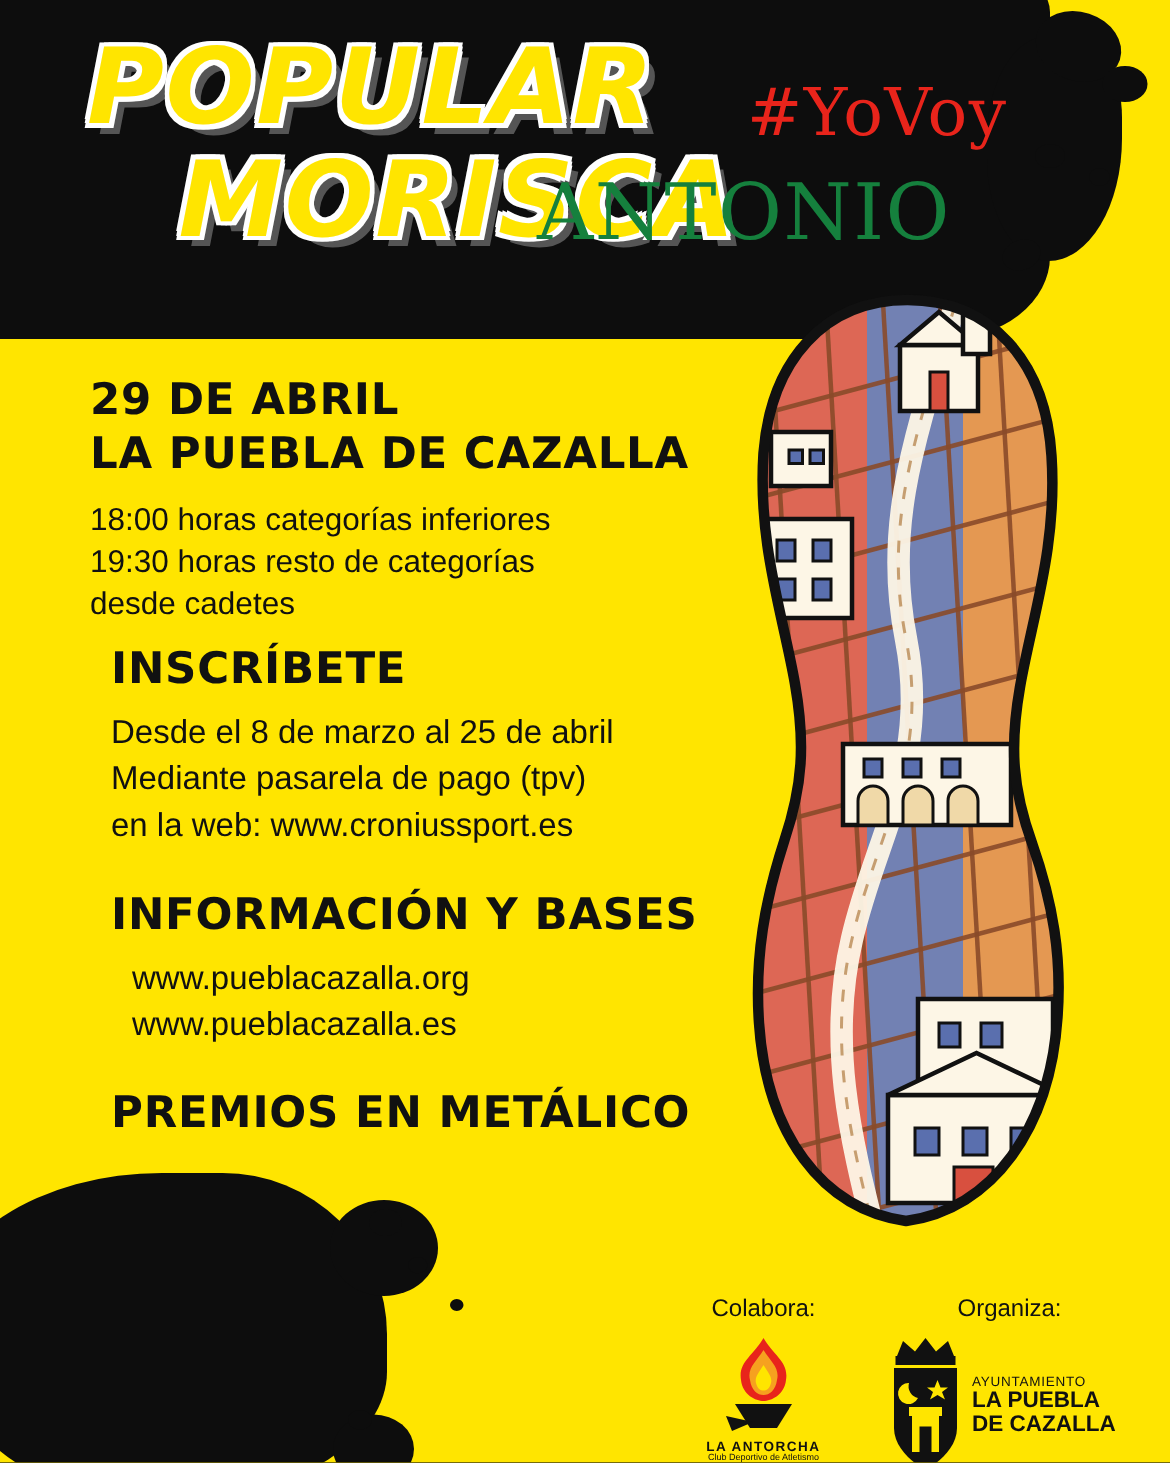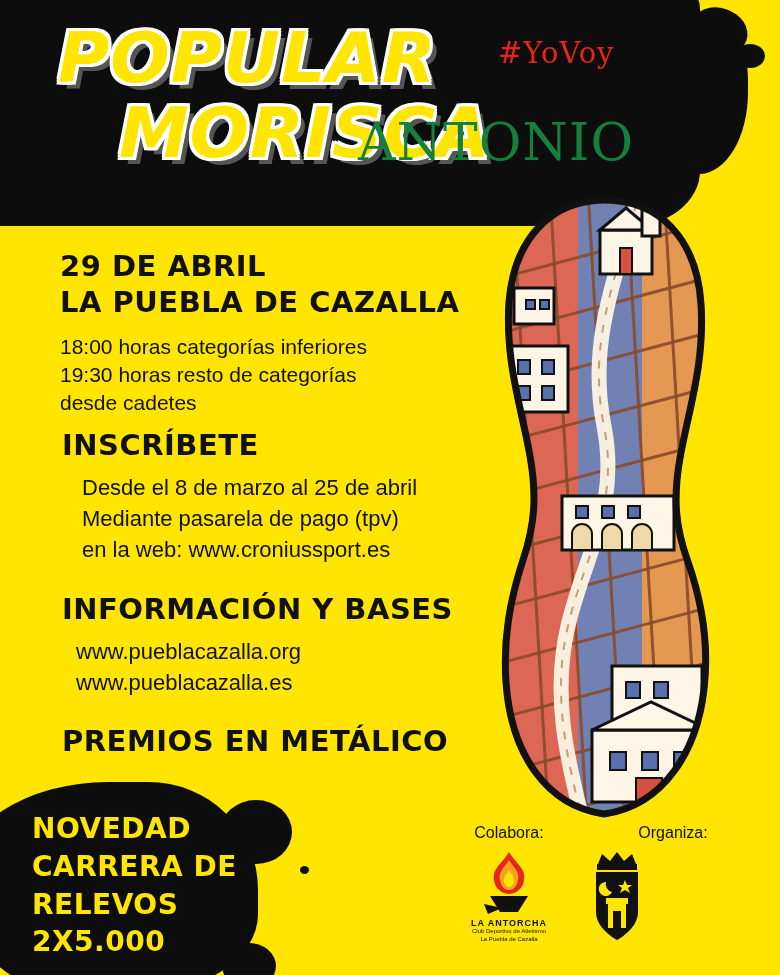--- a/index.html
+++ b/index.html
@@ -72,23 +72,23 @@
       -3px -3px 0 #fff, 3px -3px 0 #fff, -3px 3px 0 #fff, 3px 3px 0 #fff,
       7px 7px 0 #555;
     white-space: nowrap;
   }
   .title-line.two { margin-left: 14px; margin-top: 6px; text-align: center; }
 
   
   .tag-yovoy {
     position: absolute;
     left: 498px;
-    top: 36px;
+    top: 50px;
     font-family: "DejaVu Serif", serif;
-    font-size: 29px;
+    font-size: 44px;
     color: #e8241b;
     letter-spacing: 1px;
   }
   .tag-name {
     position: absolute;
     left: 358px;
     top: 112px;
     font-family: "DejaVu Serif", serif;
     font-size: 52px;
     color: #15803d;
@@ -114,36 +114,36 @@
   .times {
     margin-top: 12px;
     font-size: 21px;
     line-height: 1.35;
     color: #111;
   }
 
   
   .info {
     position: absolute;
-    left: 62px;
+    left: 74px;
     top: 428px;
     width: 450px;
     color: #111;
   }
   .h-sec {
     font-family: "DejaVu Sans", sans-serif;
     font-weight: bold;
     font-size: 29px;
     letter-spacing: 0.5px;
     margin: 0 0 10px 0;
   }
   .p-line {
     font-size: 22px;
     line-height: 1.42;
-    margin-left: 20px;
+    margin-left: 0;
   }
   .gap { height: 26px; }
   .indent { margin-left: 14px; }
 
   
   .splash {
     position: absolute;
     left: -42px;
     top: 782px;
     width: 300px;
@@ -206,20 +206,21 @@
     width: 330px;
     height: 148px;
     color: #111;
   }
   .spon-col { position: absolute; text-align: center; }
   .spon-col.col1 { left: 14px; top: 0; width: 130px; }
   .spon-col.col2 { left: 158px; top: 0; width: 170px; }
   .spon-label {
     font-size: 16px;
     margin-bottom: 6px;
+    margin-top: 40px;
   }
   .logo-antorcha { position: relative; width: 130px; height: 92px; margin: 0 auto; text-align: center; }
   .antorcha-cap { font-size: 9px; font-weight: bold; letter-spacing: 1px; }
   .antorcha-sub { font-size: 6px; line-height: 1.25; }
   .logo-ayto { position: relative; width: 170px; height: 96px; margin: 0 auto; }
   .ayto-text { position: absolute; left: 60px; top: 28px; text-align: left; }
   .ayto-1 { font-size: 9px; letter-spacing: 0.5px; }
   .ayto-2 { font-size: 15px; font-weight: bold; line-height: 1.05; }
 </style>
 </head>
@@ -269,26 +270,20 @@
     <div class="gap"></div>
 
     <div class="h-sec">PREMIOS EN METÁLICO</div>
   </div>
 
   <div class="splash"></div>
   <div class="sb1"></div>
   <div class="sb2"></div>
   <div class="sb3"></div>
   <div class="sb4"></div>
-  <div class="novedad">
-    <div>NOVEDAD</div>
-    <div>CARRERA DE</div>
-    <div>RELEVOS</div>
-    <div>2X5.000</div>
-  </div>
 
   <svg class="shoe" viewBox="0 0 226 626">
     <defs>
       <clipPath id="soleClip">
         <path d="M113 4 C168 4 205 44 209 108 C213 168 196 216 188 262
                  C181 302 183 330 196 366 C210 406 216 442 213 482
                  C208 556 170 610 112 618 C56 610 19 560 14 486
                  C11 442 18 404 31 364 C43 328 45 300 38 260
                  C30 214 13 166 17 106 C22 44 58 4 113 4 Z"></path>
       </clipPath>
@@ -415,18 +410,23 @@
 
           <path d="M8 24 H50 V64 C50 78 36 88 29 92 C22 88 8 78 8 64 Z" fill="#111"></path>
 
           <path d="M18 34 a7 7 0 1 0 6 10 a8 8 0 0 1 -6 -10 Z" fill="#ffe500"></path>
           <polygon points="37,32 39,37 44,37 40,40 42,45 37,42 32,45 34,40 30,37 35,37" fill="#ffe500"></polygon>
 
           <rect x="20" y="56" width="18" height="24" fill="#ffe500"></rect>
           <rect x="25" y="63" width="8" height="17" fill="#111"></rect>
           <rect x="18" y="50" width="22" height="6" fill="#ffe500"></rect>
         </svg>
+        <div class="ayto-text">
+          <div class="ayto-1">AYUNTAMIENTO</div>
+          <div class="ayto-2">LA PUEBLA</div>
+          <div class="ayto-2">DE CAZALLA</div>
+        </div>
       </div>
     </div>
 
   </div>
 
 </div>
 
 </body></html>

